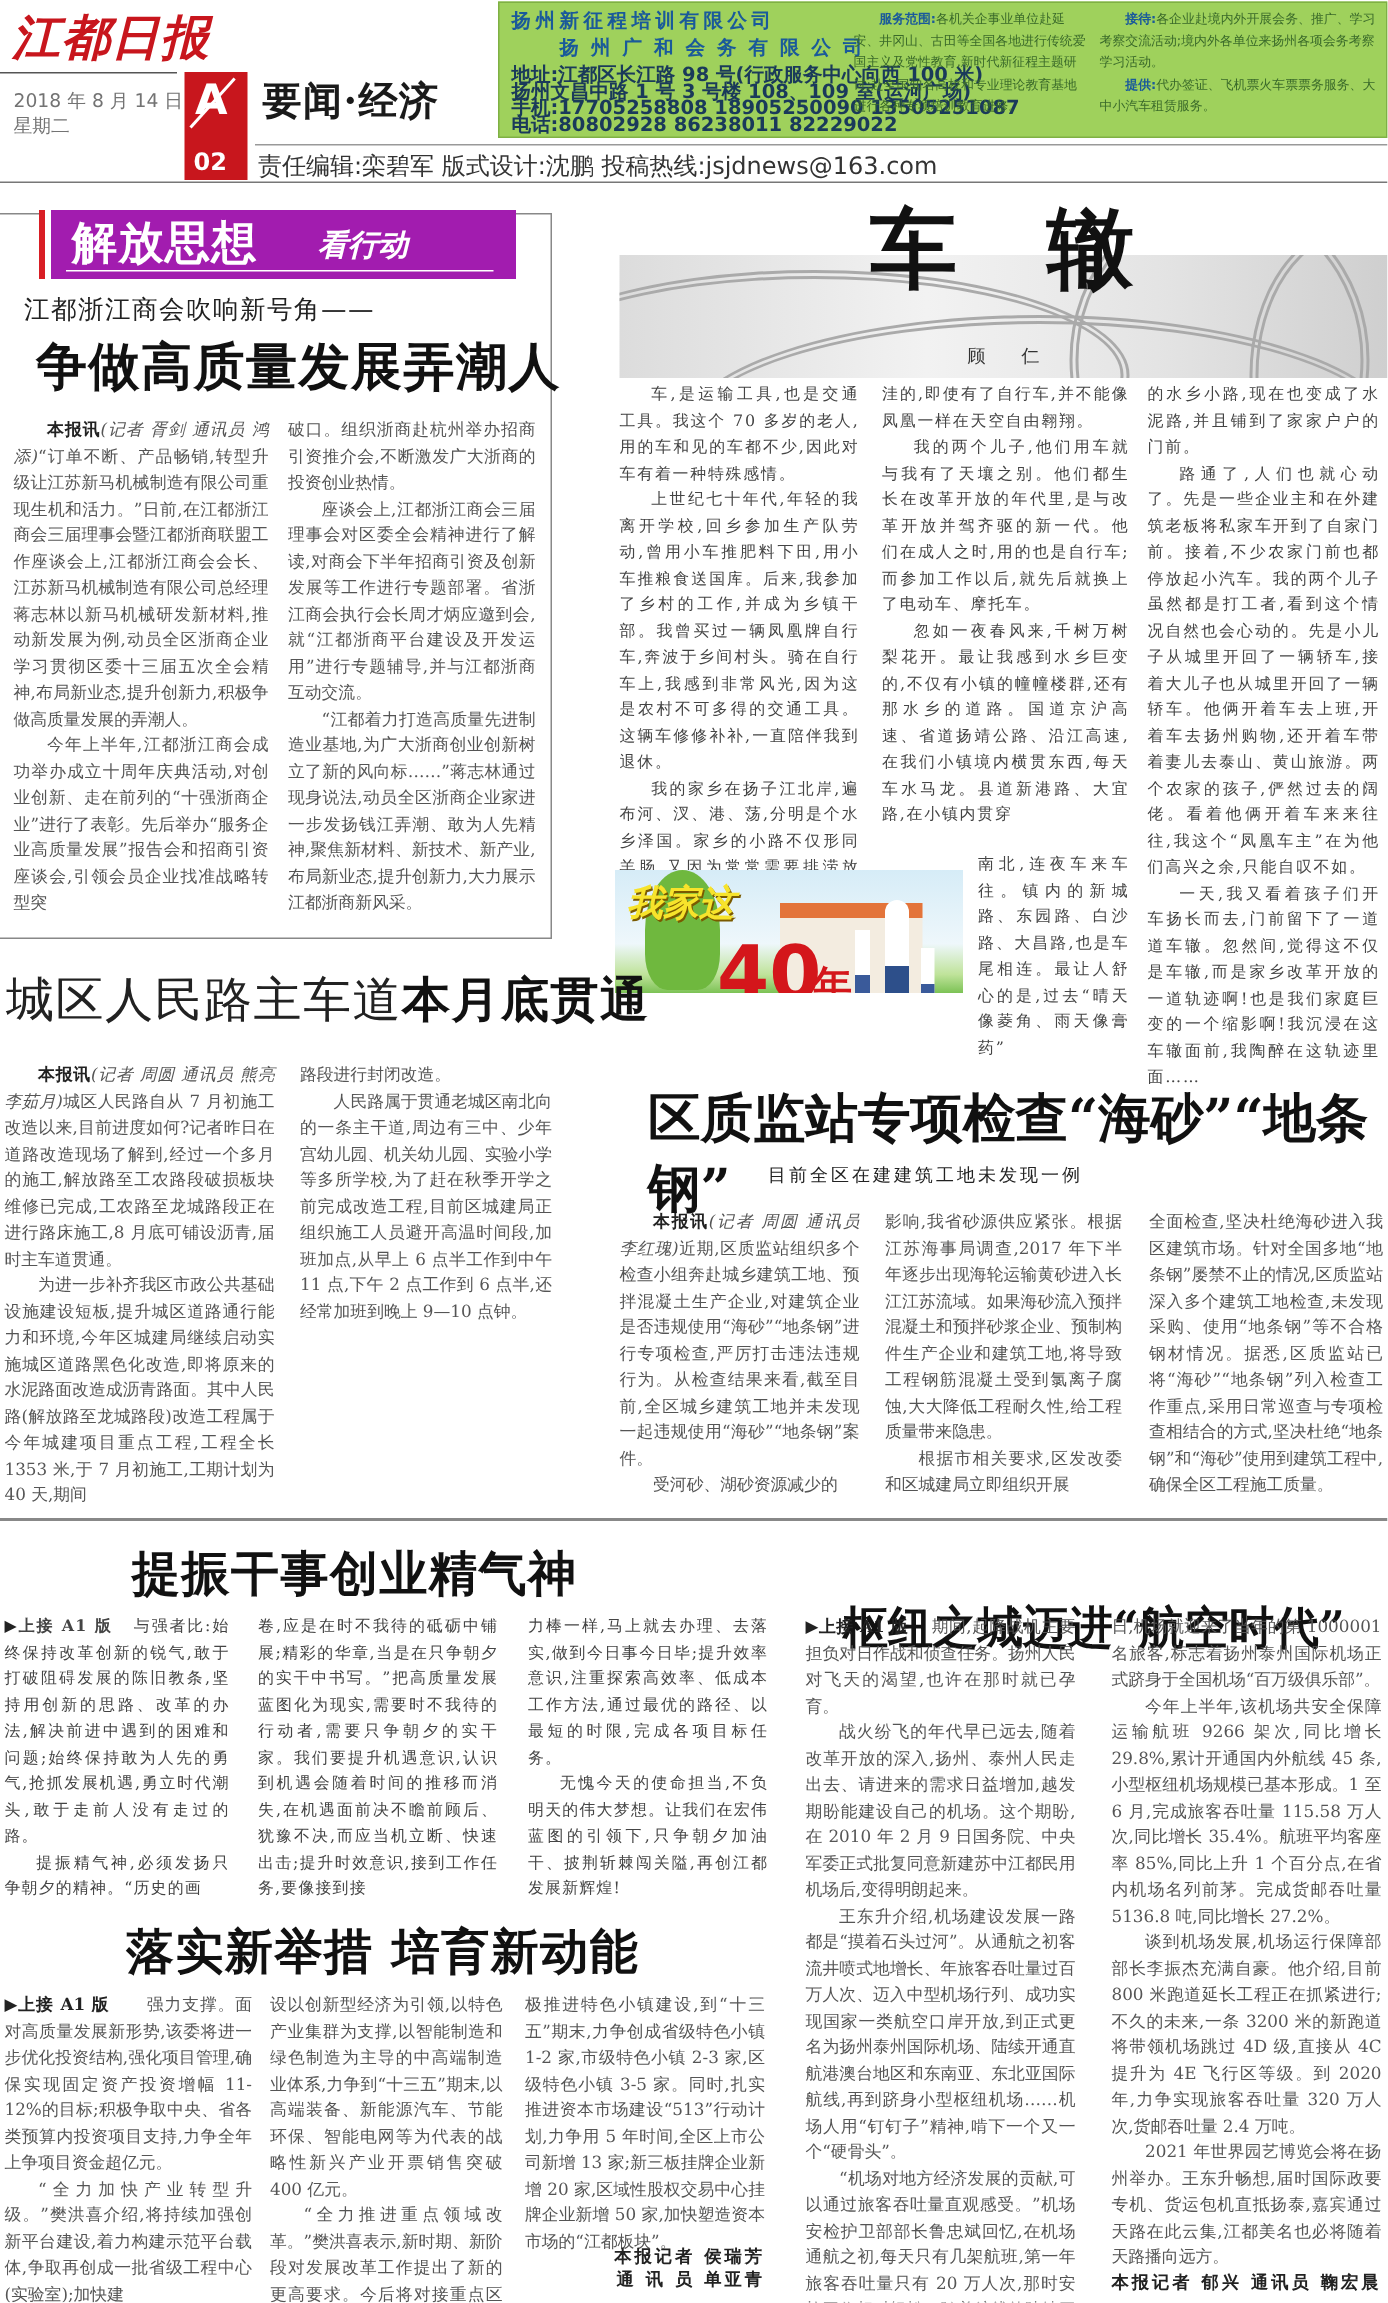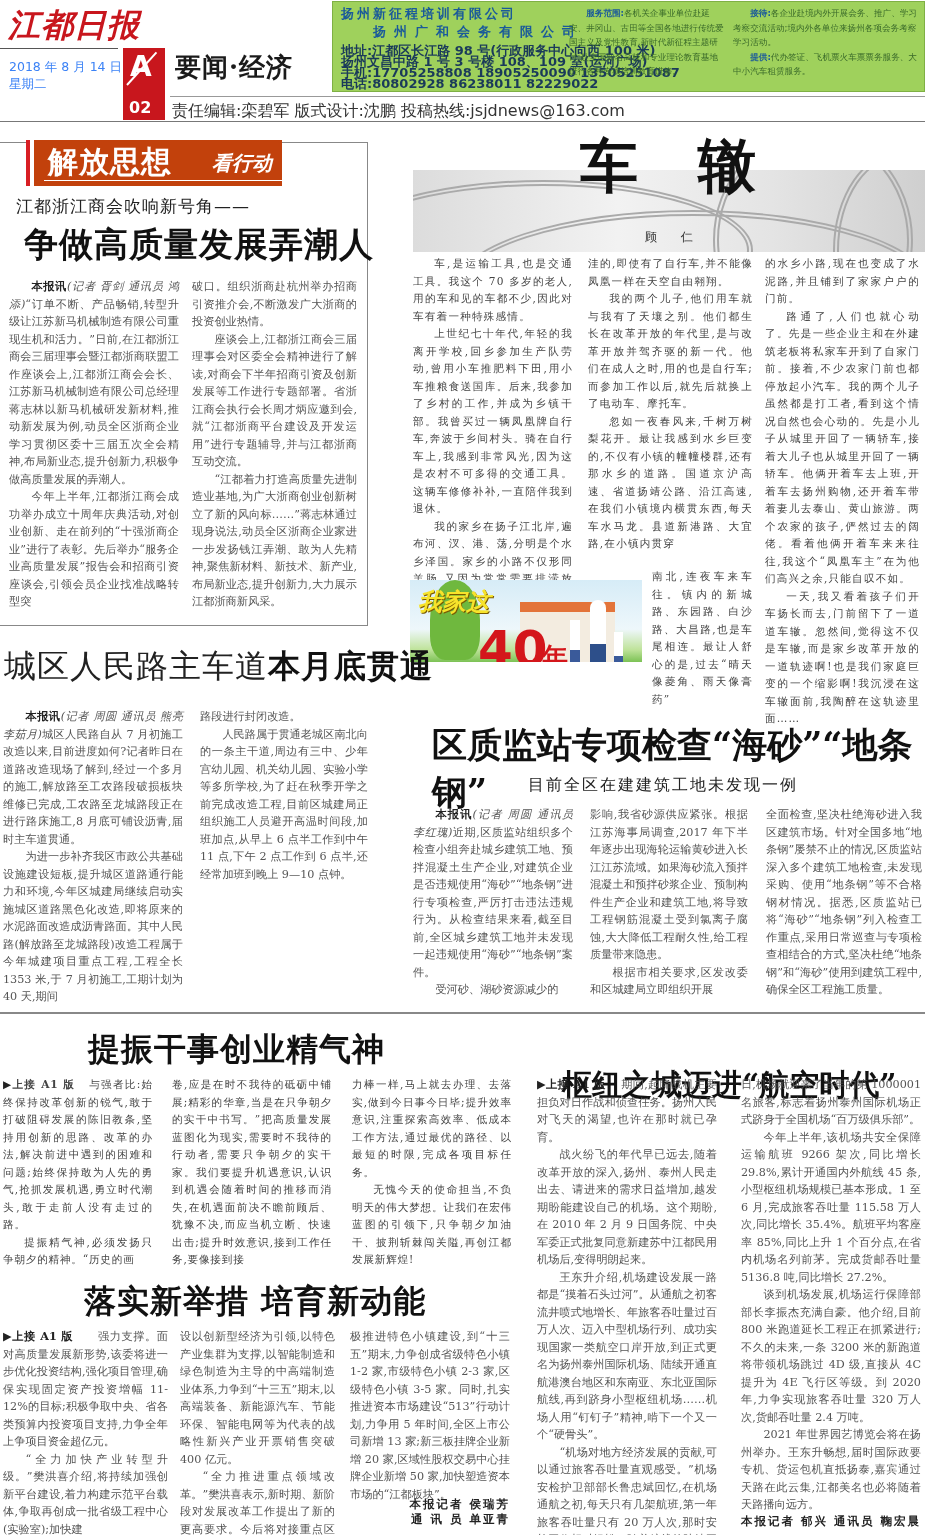--- a/index.html
+++ b/index.html
@@ -5,40 +5,40 @@
   * { box-sizing: border-box; margin: 0; padding: 0; }
   html, body { width: 925px; height: 1535px; background: #ffffff; overflow: hidden; }
   body { position: relative; font-family: "DejaVu Serif", "Liberation Serif", serif; color: #2a2a2a; }
   .abs { position: absolute; }
   .sans { font-family: "DejaVu Sans", "Liberation Sans", sans-serif; }
   .serif { font-family: "DejaVu Serif", "Liberation Serif", serif; }
 
   
   .logo { left: 8px; top: 4px; font-size: 32px; color: #c8161d; font-style: italic; font-weight: bold; letter-spacing: 1px; }
   .mast-rule { left: 0; top: 48px; width: 118px; height: 1px; background: #555; }
-  .date { left: 9px; top: 58px; font-size: 12.5px; color: #3b82f6; line-height: 17px; }
+  .date { left: 9px; top: 58px; font-size: 12.5px; color: #737373; line-height: 17px; }
   .page-badge { left: 123px; top: 48px; width: 42px; height: 72px; background: #c8161d; color: #fff; }
   .page-badge .letter { position: absolute; left: 7px; top: 2px; font-size: 28px; font-weight: bold; }
   .page-badge .slash { position: absolute; left: 4px; top: 36px; width: 44px; height: 2px; background: #fff; transform: rotate(-48deg); transform-origin: left center; }
   .page-badge .num { position: absolute; left: 6px; top: 50px; font-size: 16px; font-weight: bold; }
   .section-title { left: 175px; top: 50px; font-size: 26px; font-weight: bold; color: #1a1a1a; letter-spacing: 1px; }
   .credits { left: 172px; top: 101px; font-size: 16px; color: #333; }
   .head-rule { left: 170px; top: 96px; width: 755px; height: 1px; background: #999; }
   .head-rule2 { left: 0; top: 121px; width: 925px; height: 1px; background: #777; }
 
   
   .ad { left: 332px; top: 1px; width: 593px; height: 91px; background: #9fd15c; border: 1px solid #7fb044; }
   .ad .co { position: absolute; left: 8px; font-size: 13px; font-weight: bold; color: #1a5a9a; letter-spacing: 3px; }
   .ad .addr { position: absolute; left: 8px; font-size: 13px; color: #1a3a5a; line-height: 11px; font-weight: bold; }
   .ad .svc { position: absolute; font-size: 8.6px; color: #3a6a2a; line-height: 14.5px; }
   .ad .svc b { color: #1a5a9a; }
 
   
   .box1 { left: 0; top: 142px; width: 368px; height: 484px; border: 1px solid #888; border-left: none; }
-  .banner { left: 30px; top: 140px; width: 252px; height: 46px; background: #c2410c; border-left: 4px solid #fff; box-shadow: -4px 0 0 #d81e24; }
+  .banner { left: 30px; top: 140px; width: 314px; height: 46px; background: #a21caf; border-left: 4px solid #fff; box-shadow: -4px 0 0 #d81e24; }
   .banner .big { position: absolute; left: 14px; top: 2px; font-size: 30px; font-weight: bold; color: #fff; letter-spacing: 1px; }
   .banner .small { position: absolute; left: 178px; top: 10px; font-size: 20px; font-style: italic; color: #fff; font-weight: bold; }
   .banner .underline { position: absolute; left: 10px; bottom: 5px; width: 285px; height: 1px; background: #fff; }
   .kicker1 { left: 16px; top: 195px; font-size: 17px; color: #222; letter-spacing: 1px; }
   .headline1 { left: 24px; top: 222px; font-size: 34px; font-weight: bold; color: #111; letter-spacing: 1px; }
 
   .col { font-size: 11.2px; line-height: 17.5px; color: #555; text-align: justify; }
   .col p { text-indent: 2em; }
   .col p.noind { text-indent: 0; }
   .col .lead { color: #222; font-weight: bold; }
@@ -52,21 +52,21 @@
   .zhe-col { font-size: 10.6px; line-height: 17.5px; color: #444; letter-spacing: 1.2px; text-align: justify; }
   .zhe-col p { text-indent: 2em; }
   .img40 { left: 410px; top: 580px; width: 232px; height: 82px; background: linear-gradient(180deg, #d6ecf7 0%, #eef7fb 60%, #bfe39a 85%, #7cc255 100%); overflow: hidden; }
 
   
   .headline2 { left: 4px; top: 645px; font-size: 32px; color: #222; letter-spacing: 1px; }
   .headline2 b { color: #111; }
 
   
   .headline3 { left: 432px; top: 722px; font-size: 35px; font-weight: bold; color: #111; }
-  .sub3 { left: 528px; top: 775px; font-size: 16px; color: #222; letter-spacing: 2px; }
+  .sub3 { left: 512px; top: 775px; font-size: 12px; color: #222; letter-spacing: 2px; }
 
   .section-rule { left: 0; top: 1012px; width: 925px; height: 2px; background: #888; }
   .headline4 { left: 88px; top: 1028px; font-size: 32px; font-weight: bold; color: #111; letter-spacing: 1px; }
   .headline5 { left: 562px; top: 1028px; font-size: 30px; font-weight: bold; color: #111; margin-top: 37px; }
   .headline6 { left: 84px; top: 1280px; font-size: 32px; font-weight: bold; color: #111; letter-spacing: 1px; }
   .arrow { color: #222; font-weight: bold; font-family: "DejaVu Sans", sans-serif; }
   .byline { font-size: 11.5px; font-weight: bold; color: #222; letter-spacing: 2px; text-align: right; }
 </style>
 </head>
 <body>

